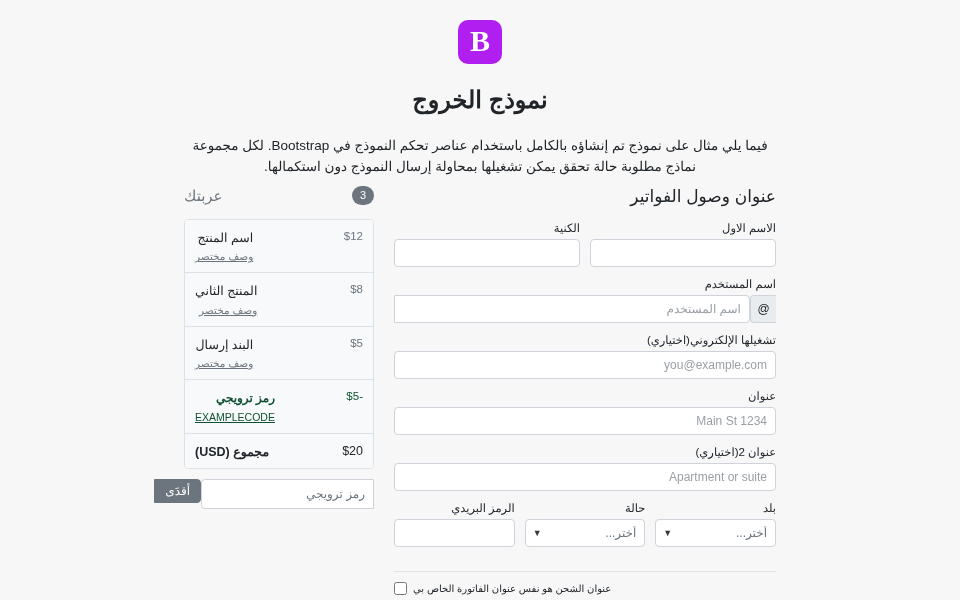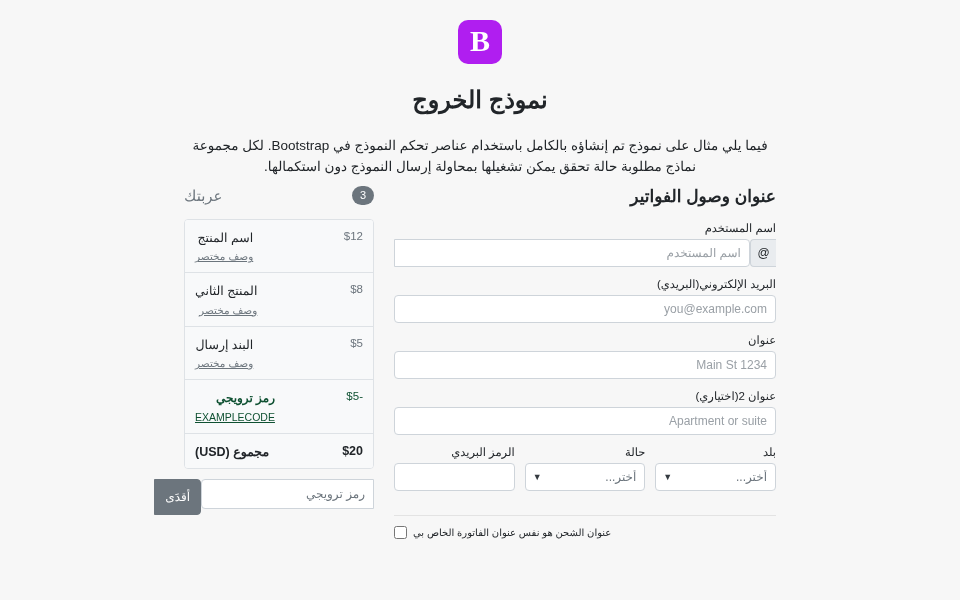--- a/index.html
+++ b/index.html
@@ -105,21 +105,21 @@
   .li-main { text-align: right; }
   .li-name { font-size: 12.5px; color: #212529; line-height: 1.3; }
   .li-desc { font-size: 10.5px; color: #6c757d; line-height: 1.3; text-decoration: underline; }
   .li-amt { font-size: 11.5px; color: #6c757d; white-space: nowrap; padding-top: 2px; }
   li.promo { background: #d1e7dd; }
   li.promo .li-name { color: #0f5132; font-weight: bold; font-size: 12px; }
   li.promo .li-desc { color: #0f5132; font-size: 10.5px; }
   li.promo .li-amt { color: #0f5132; }
   li.total { background: #fff; }
   li.total .li-name { font-weight: bold; font-size: 12.5px; }
-  li.total .li-amt { font-weight: bold; color: #212529; font-size: 12.5px; }
+  li.total .li-amt { font-weight: normal; color: #212529; font-size: 12.5px; }
 
   .promo-form {
     display: flex;
     margin-top: 10px;
   }
   .promo-form input {
     flex: 1 1 auto;
     height: 30px;
     border: 1px solid #ced4da;
     border-radius: 4px 0 0 4px;
@@ -132,32 +132,32 @@
     outline: none;
   }
   .promo-form input::placeholder { color: #6c757d; }
   .promo-form button {
     border: 1px solid #6c757d;
     background: #6c757d;
     color: #fff;
     font-size: 12px;
     padding: 0 10px;
     border-radius: 0 4px 4px 0;
-    height: 36px;
+    height: 24px;
     cursor: pointer;
     font-family: "Liberation Sans", sans-serif;
   }
 
   
   .billing-col {
     width: 392px;
   }
   h4.section-title {
     font-size: 17px;
-    font-weight: bold;
+    font-weight: normal;
     margin: 0 0 14px 0;
     text-align: right;
   }
   .row { display: flex; gap: 10px; }
   .field { margin-bottom: 10px; flex: 1 1 0; }
   label.lbl {
     display: block;
     font-size: 11.5px;
     color: #212529;
     margin-bottom: 4px;
@@ -249,32 +249,40 @@
     <h1 class="title">نموذج الخروج</h1>
     <p class="lead">فيما يلي مثال على نموذج تم إنشاؤه بالكامل باستخدام عناصر تحكم النموذج في Bootstrap. لكل مجموعة نماذج مطلوبة حالة تحقق يمكن تشغيلها بمحاولة إرسال النموذج دون استكمالها.</p>
   </div>
 
   <div class="columns">
 
     <div class="billing-col">
       <h4 class="section-title">عنوان وصول الفواتير</h4>
 
       <div class="row">
+        <div class="field">
+          <label class="lbl">الاسم الاول</label>
+          <input class="ctrl" type="text" value="" style="">
+        </div>
+        <div class="field">
+          <label class="lbl">الكنية</label>
+          <input class="ctrl" type="text" value="" style="">
+        </div>
       </div>
 
       <div class="field">
         <label class="lbl">اسم المستخدم</label>
         <div class="input-group">
           <span class="addon">@</span>
           <input class="ctrl" type="text" placeholder="اسم المستخدم" style="">
         </div>
       </div>
 
       <div class="field">
-        <label class="lbl">البريد الإلكتروني(البريدي)</label>
+        <label class="lbl">تشغيلها الإلكتروني(اختياري)</label>
         <input class="ctrl" type="text" placeholder="you@example.com" style="">
       </div>
 
       <div class="field">
         <label class="lbl">عنوان</label>
         <input class="ctrl" type="text" placeholder="Main St 1234" style="">
       </div>
 
       <div class="field">
         <label class="lbl">عنوان 2(اختياري)</label>

